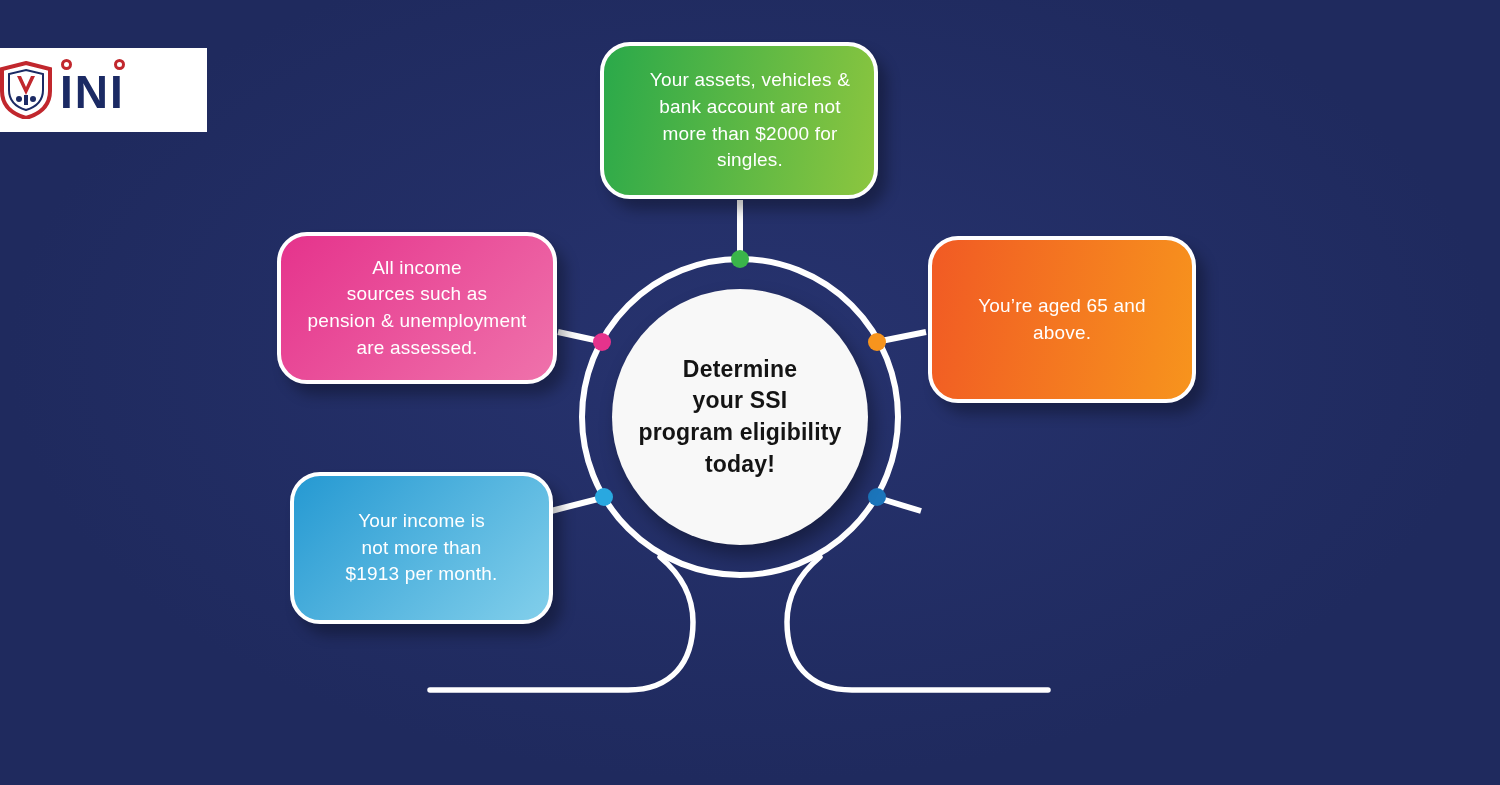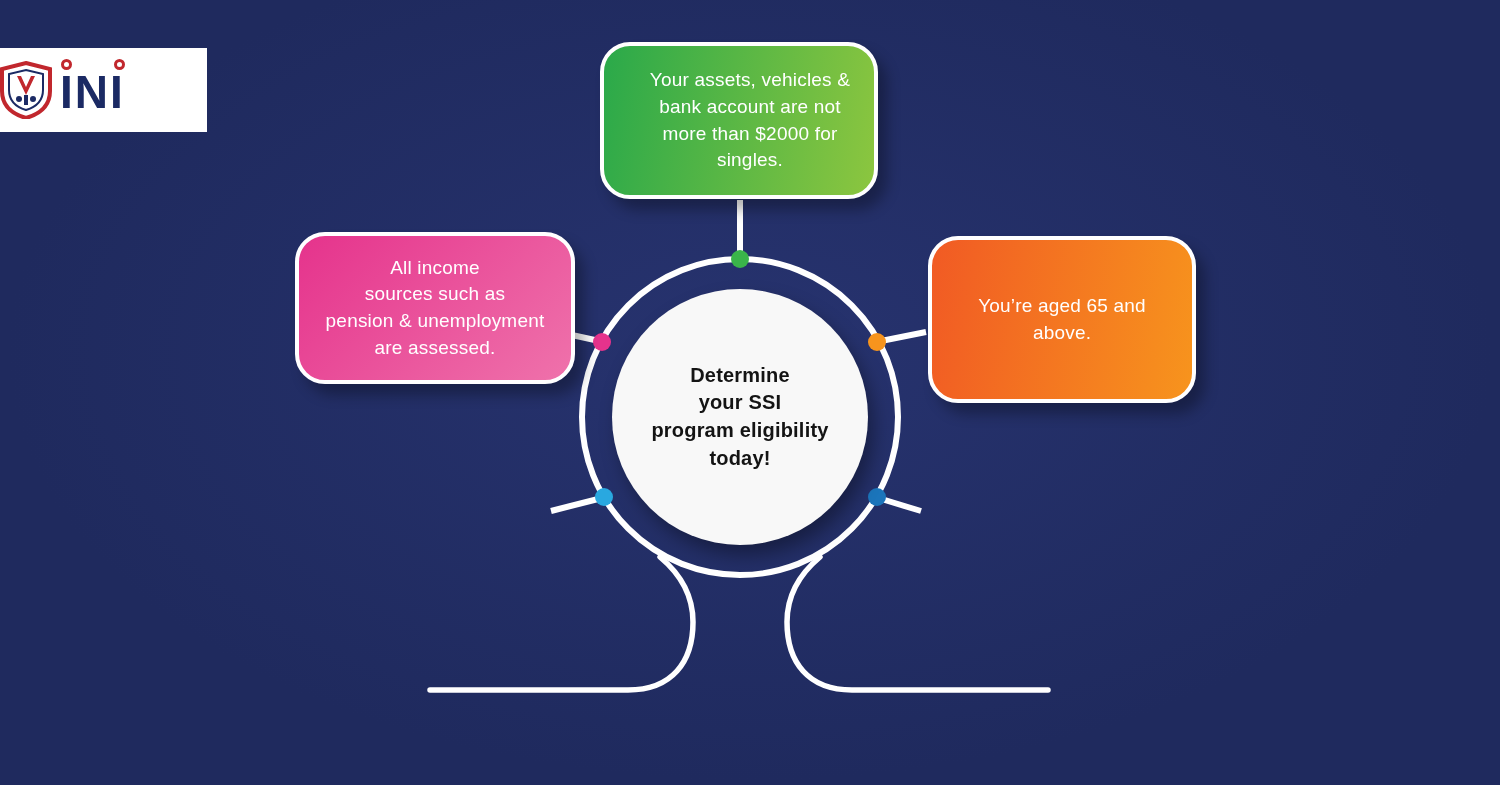--- a/index.html
+++ b/index.html
@@ -64,21 +64,21 @@
     background: #f8f8f8;
     border-radius: 50%;
     box-shadow: 6px 10px 18px rgba(0,0,0,0.35);
     display: flex;
     align-items: center;
     justify-content: center;
     text-align: center;
   }
   .center-title {
     white-space: pre-line;
-    font-size: 20px;
+    font-size: 23px;
     font-weight: bold;
     color: #141414;
     line-height: 1.38;
     letter-spacing: 0.2px;
   }
   
   .node {
     position: absolute;
     border-radius: 30px;
     border: 4px solid #ffffff;
@@ -92,21 +92,21 @@
   }
   .node-text {
     white-space: pre-line;
     color: #ffffff;
     font-size: 19px;
     line-height: 1.4;
     letter-spacing: 0.2px;
   }
   .node-assets       { left: 600px; top: 42px;  width: 278px; height: 157px;
                        background: linear-gradient(100deg, #2aa94a 0%, #8cc63f 100%); padding-left: 40px; }
-  .node-sources      { left: 295px; top: 232px; width: 280px; height: 152px;
+  .node-sources      { left: 277px; top: 232px; width: 280px; height: 152px;
                        background: linear-gradient(135deg, #e5338c 0%, #ef72ab 100%); }
   .node-age          { left: 928px; top: 236px; width: 268px; height: 167px;
                        background: linear-gradient(100deg, #f15a24 0%, #f7941d 100%); }
   .node-income       { left: 290px; top: 472px; width: 263px; height: 152px;
                        background: linear-gradient(135deg, #2599d2 0%, #82cfeb 100%); }
   .node-disabled     { left: 920px; top: 478px; width: 270px; height: 150px;
                        background: linear-gradient(135deg, #d40b12 0%, #9c0b10 100%); }
 </style>
 </head>
 <body>
@@ -172,15 +172,20 @@
     <div class="node-text">All income
 sources such as
 pension &amp; unemployment
 are assessed.</div>
   </div>
 
   <div class="node node-age">
     <div class="node-text">You’re aged 65 and above.</div>
   </div>
 
+  <div class="node node-income">
+    <div class="node-text">Your income is
+not more than
+$1913 per month.</div>
+  </div>
 
 
 </div>
 
 </body></html>

